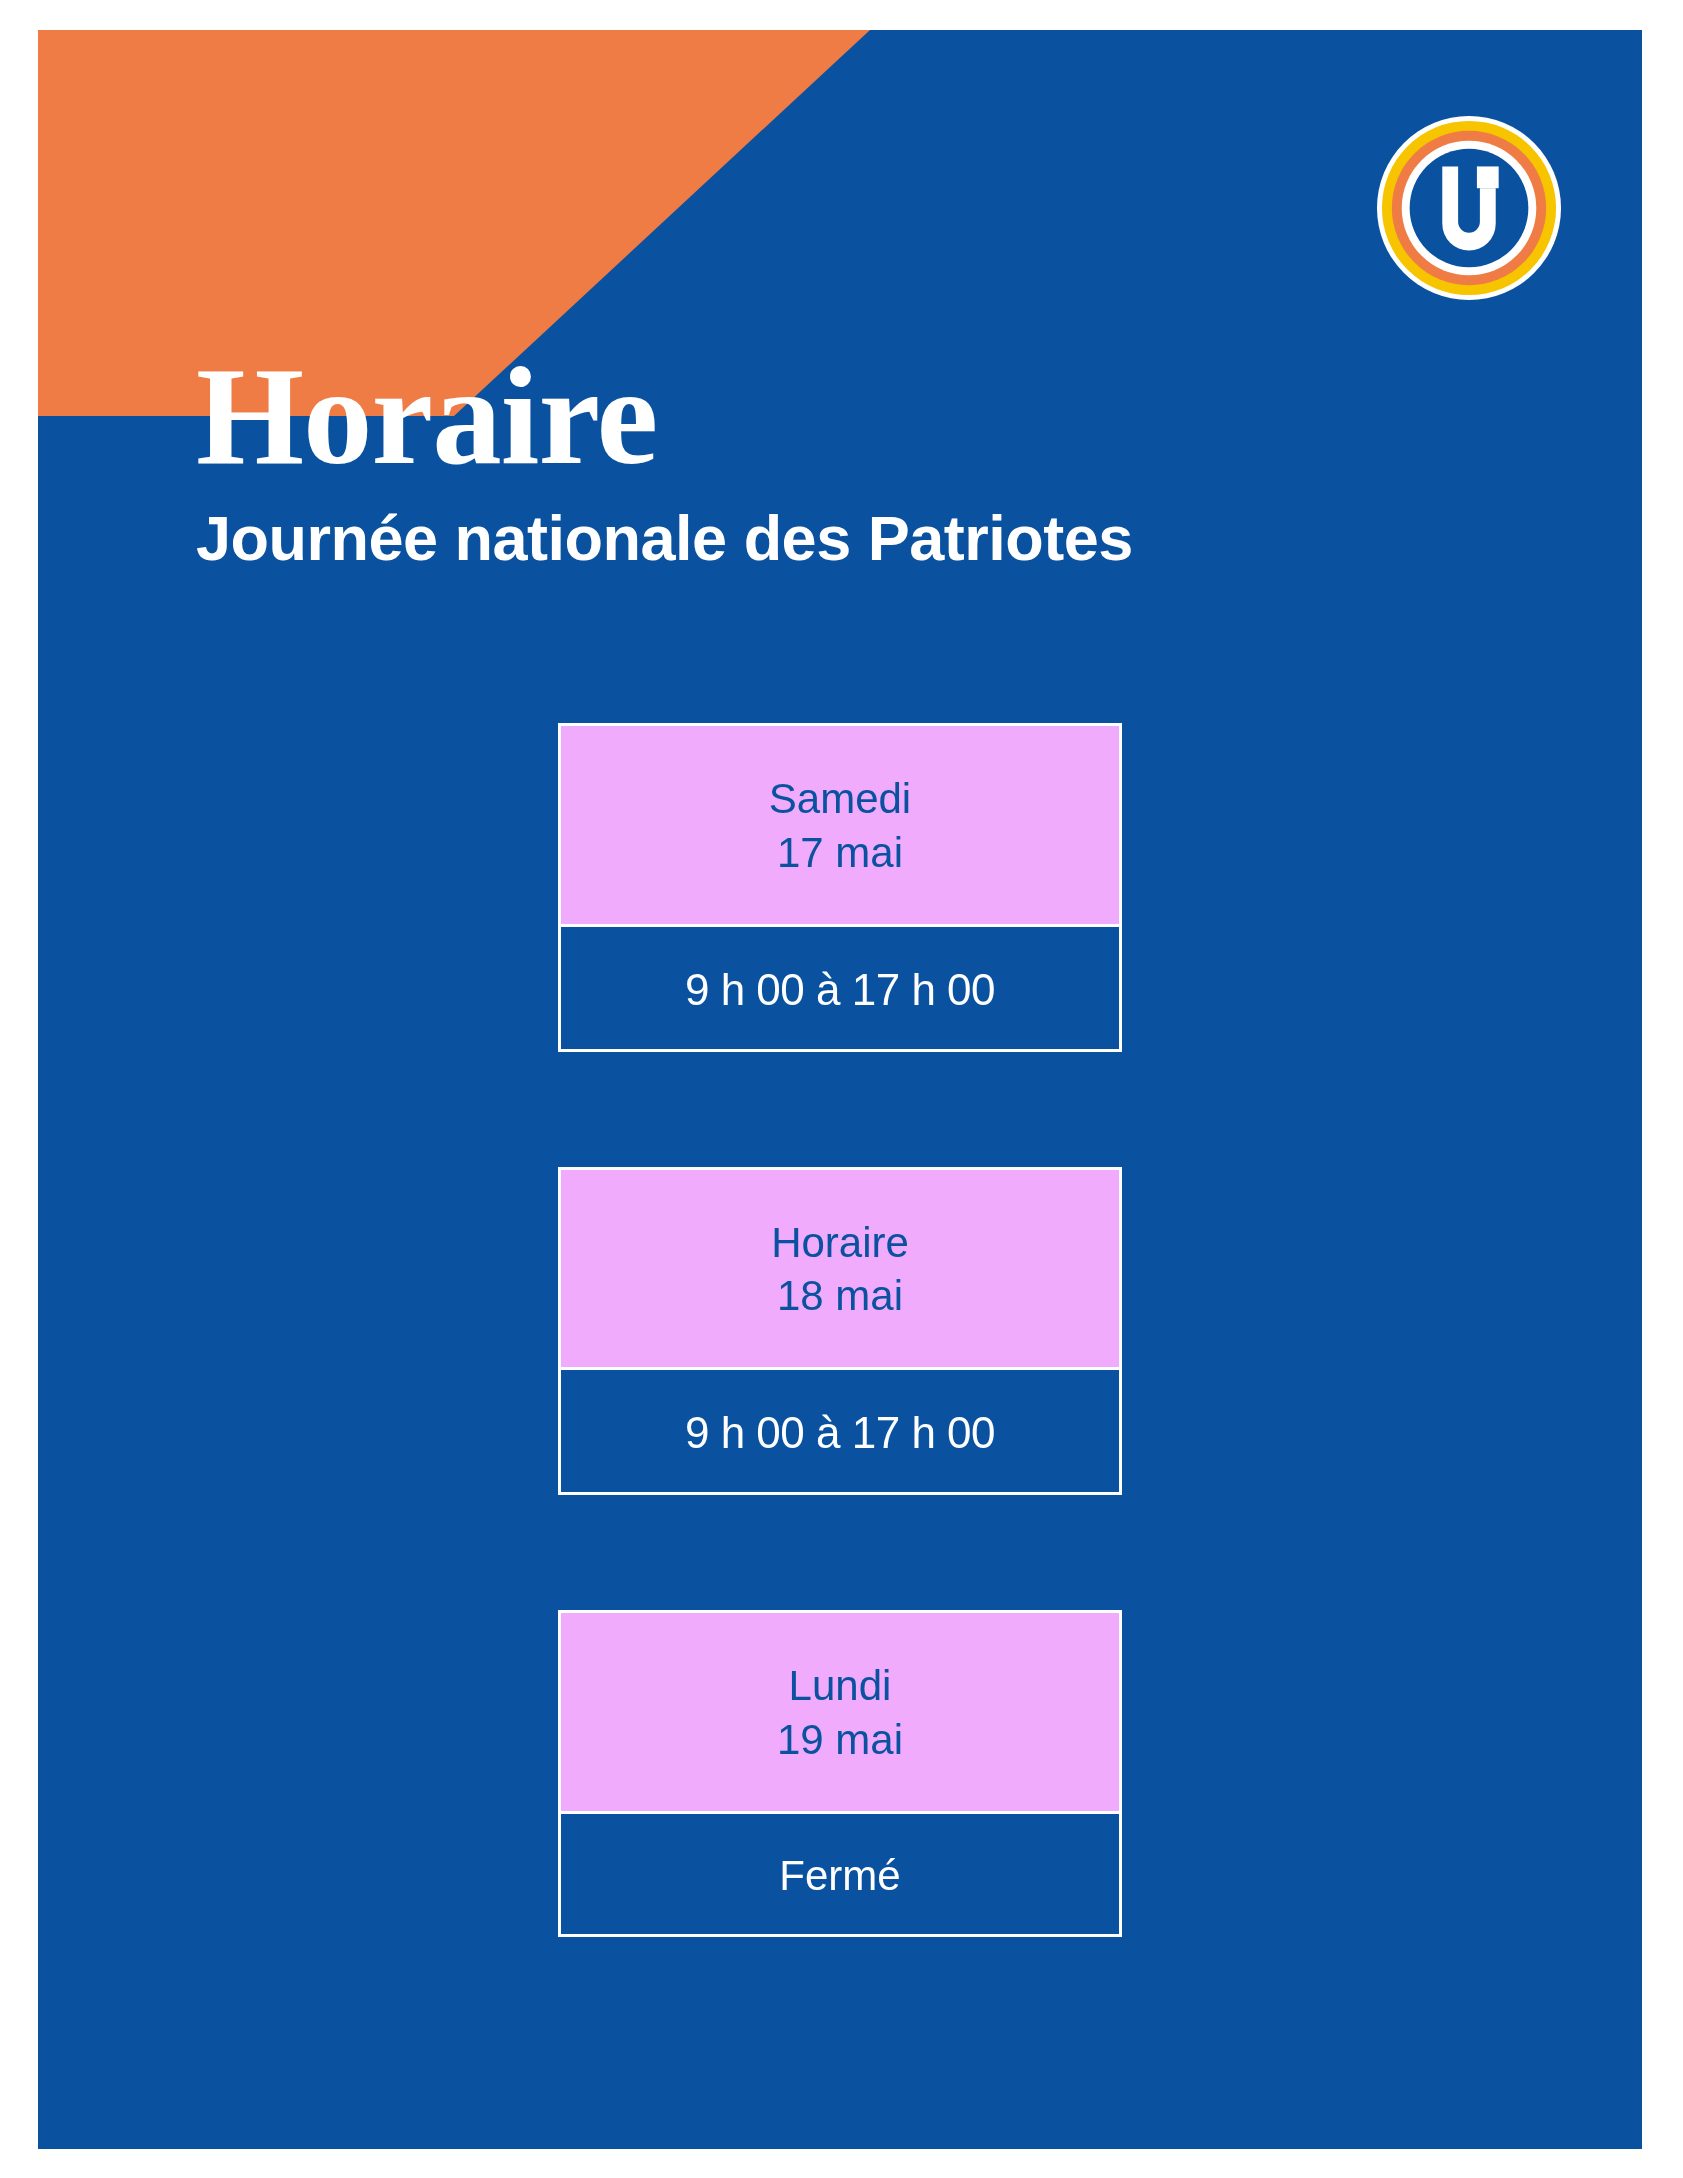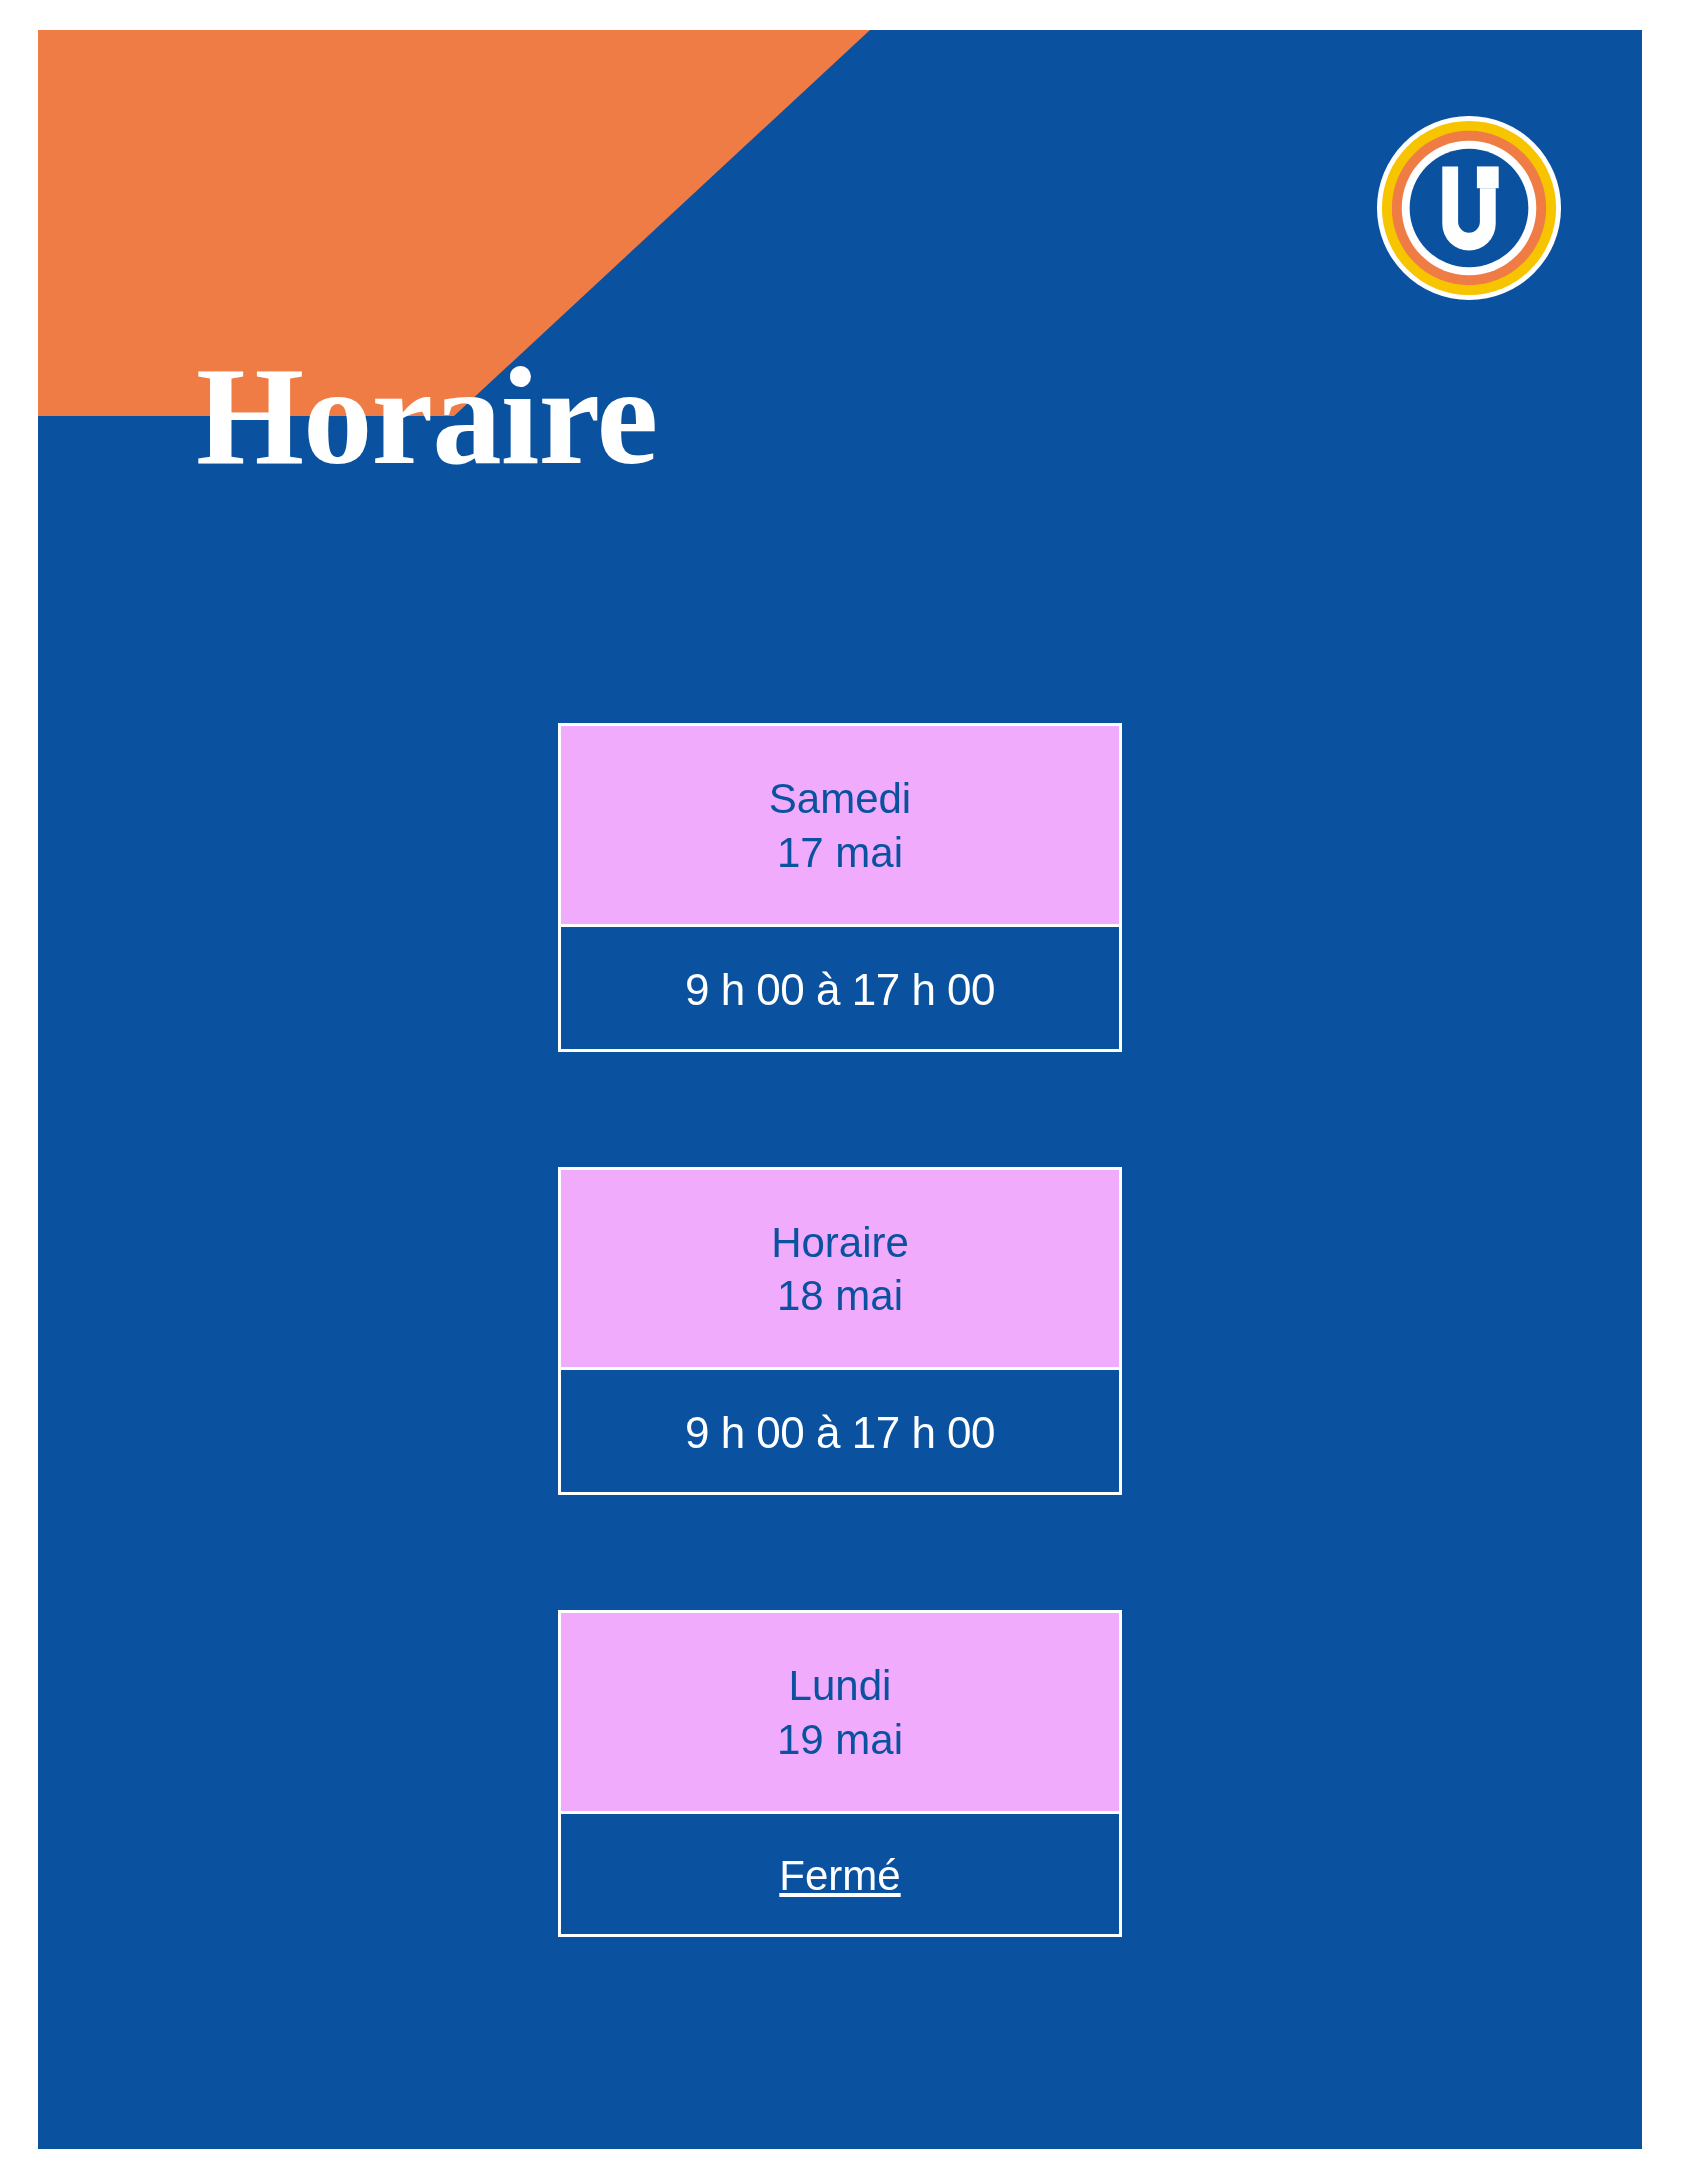--- a/index.html
+++ b/index.html
@@ -110,21 +110,20 @@
     color: #ffffff;
     text-align: center;
     padding: 38px 10px 34px 10px;
     font-size: 44px;
     border-top: 3px solid #ffffff;
     letter-spacing: -0.5px;
   }
   .card-hours.closed {
     font-size: 42px;
     letter-spacing: 0;
-    text-decoration: underline;
   }
 </style>
 </head>
 <body>
 
 <div class="poster">
 
   <div class="corner-banner"></div>
 
   <div class="logo">
@@ -135,20 +134,21 @@
       <circle cx="95" cy="95" r="68" fill="#FFFFFF"></circle>
       <circle cx="95" cy="95" r="60" fill="#0A52A0"></circle>
       <path d="M68 53 h16 v56 a11 11 0 0 0 22 0 V53 h16 v58 a27 27 0 0 1 -54 0 Z" fill="#FFFFFF"></path>
       <rect x="99" y="49" width="26" height="26" fill="#0A52A0"></rect>
       <rect x="103" y="53" width="22" height="22" fill="#FFFFFF"></rect>
     </svg>
   </div>
 
   <div class="title-block">
     <h1 class="poster-title">Horaire</h1>
+    <h2 class="poster-subtitle">Journée nationale des Patriotes</h2>
   </div>
 
   <div class="schedule">
 
     <div class="schedule-card">
       <div class="card-day">
         <span class="day-name">Samedi</span>
         <span class="day-date">17 mai</span>
       </div>
       <div class="card-hours">9 h 00 à 17 h 00</div>

